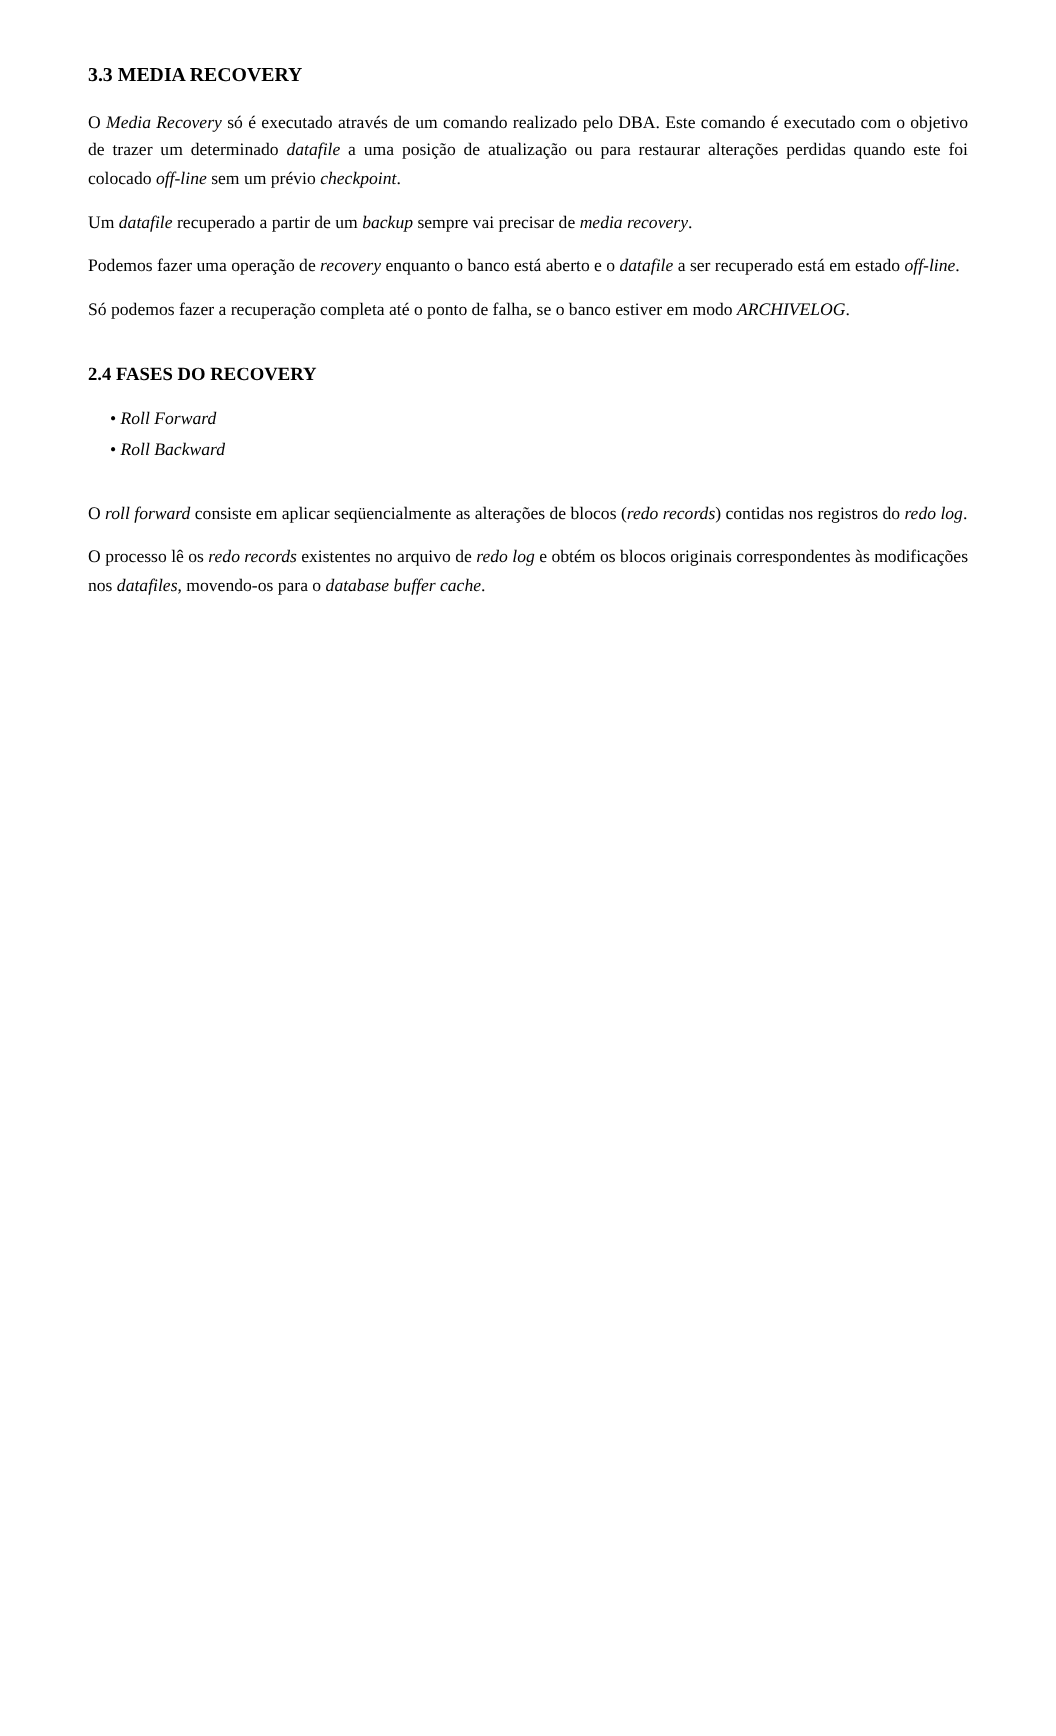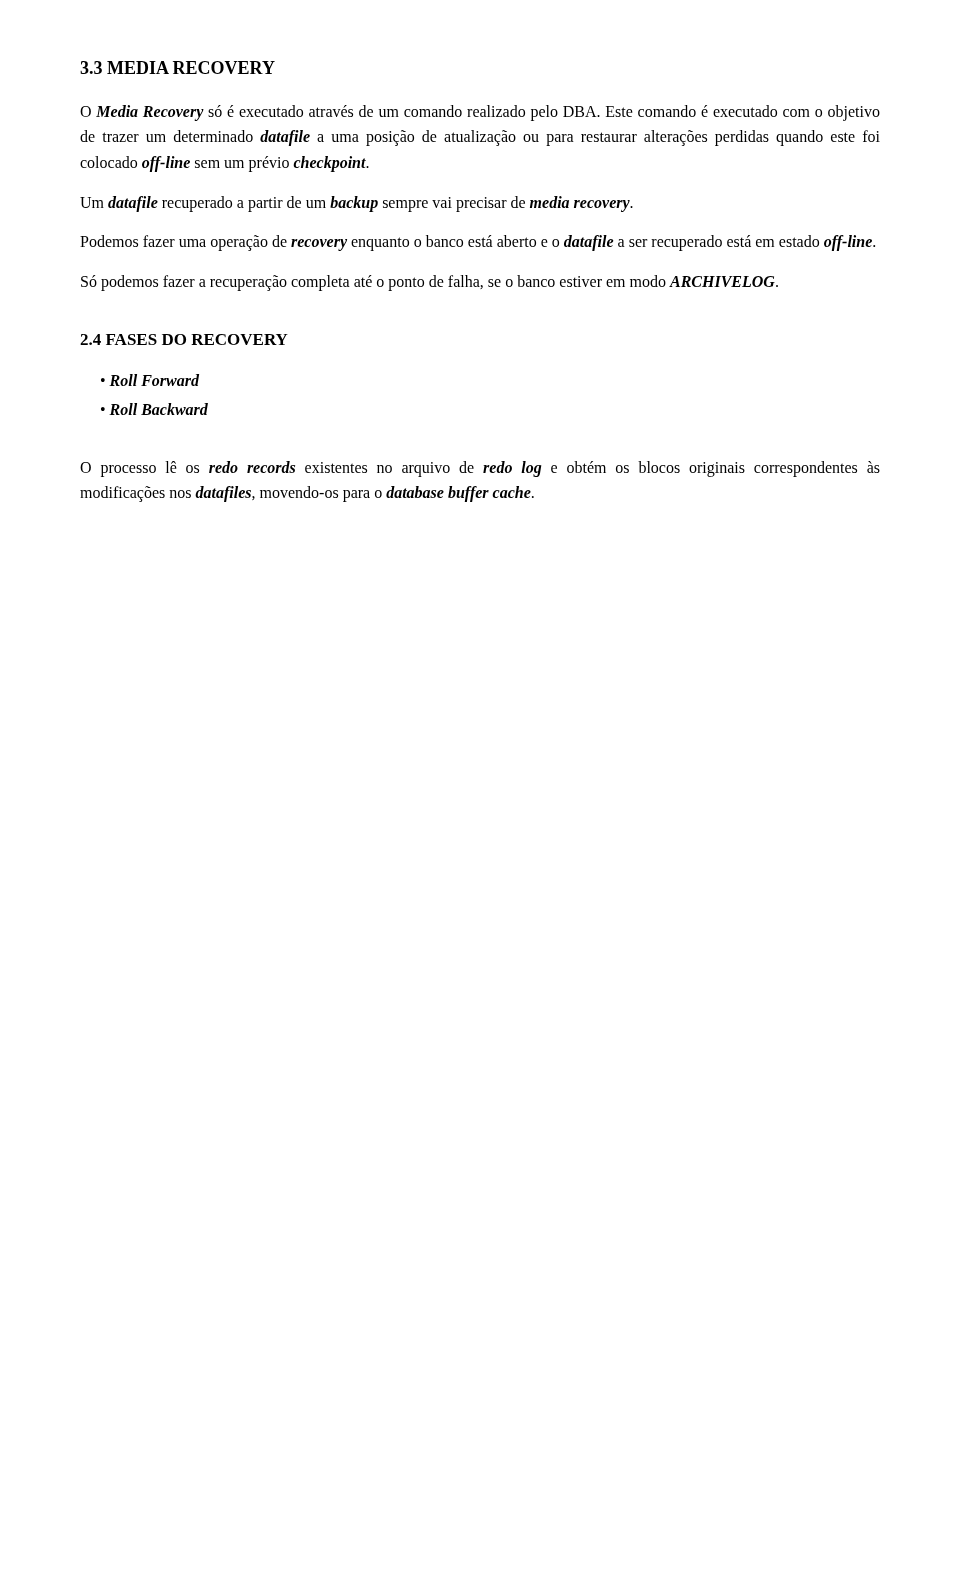--- a/index.html
+++ b/index.html
@@ -47,21 +47,20 @@
       margin-bottom: 4px;
       font-size: 16px;
     }
 
     .bullet-list li::before {
       content: "• ";
     }
 
     em {
       font-style: italic;
-      font-weight: bold;
     }
 
     .section-gap {
       margin-top: 32px;
     }
   </style>
 </head>
 <body>
 
 <div>
@@ -89,20 +88,23 @@
 
 
   <ul class="bullet-list">
     <li><em>Roll Forward</em></li>
     <li><em>Roll Backward</em></li>
   </ul>
 </div>
 
 <div class="section-gap">
 
+  <p class="paragraph">
+    O <em>roll forward</em> consiste em aplicar seqüencialmente as alterações de blocos (<em>redo records</em>) contidas nos registros do <em>redo log</em>.
+  </p>
 
   <p class="paragraph">
     O processo lê os <em>redo records</em> existentes no arquivo de <em>redo log</em> e obtém os blocos originais correspondentes às modificações nos <em>datafiles</em>, movendo-os para o <em>database buffer cache</em>.
   </p>
 </div>
 
 <div class="section-gap">
 
 
 </div>

